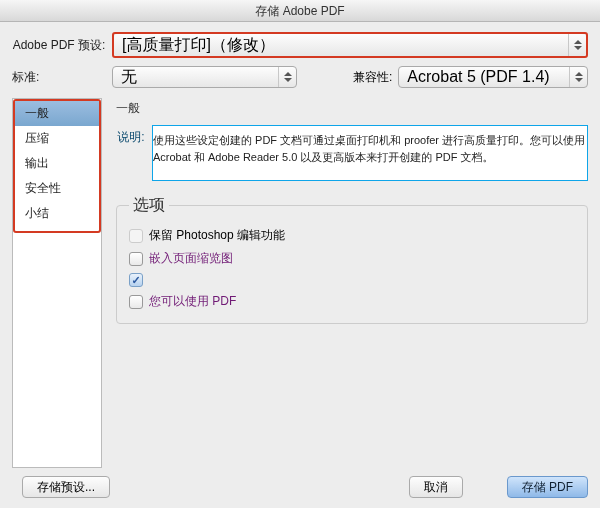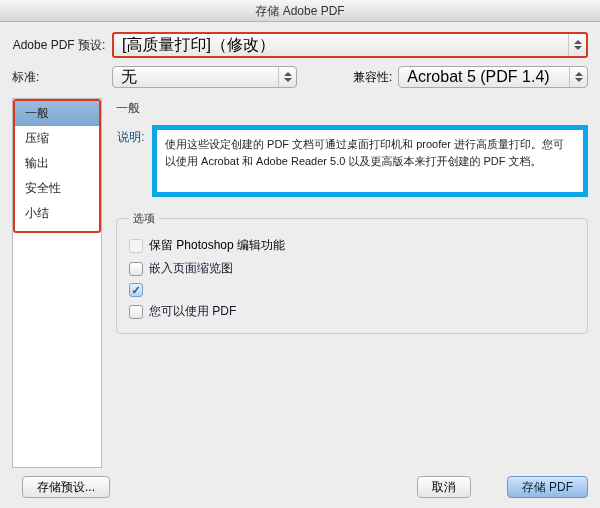--- a/index.html
+++ b/index.html
@@ -32,32 +32,32 @@
   .sidebar-box { border: 2px solid #d43a22; border-radius: 3px; height: 134px; background: #fff; }
   .sidebar-item { font-size: 12px; padding: 4px 10px; color: #222; }
   .sidebar-item.sel-it { background: linear-gradient(#9bbde0, #7aa7cf); }
   .sidebar { border: 1px solid #bbb; background: #fff; height: 370px; }
 
   .main { flex: 1; padding-left: 14px; }
   .section-title { font-size: 12px; color: #333; margin-bottom: 8px; margin-top: 2px; }
 
   .desc-row { display: flex; font-size: 12px; margin-bottom: 14px; }
   .desc-row .dlbl { width: 36px; text-align: center; padding-right: 6px; padding-top: 4px; color: #0c4a6e; }
-  .desc-box { flex: 1; background: #fff; border: 5px solid #0ea5e9; height: 72px; padding: 6px 8px; font-size: 11px; color: #222; line-height: 1.5; overflow: hidden; }
+  .desc-box { flex: 1; background: #fff; border: 1px solid #0ea5e9; height: 56px; padding: 6px 0; font-size: 11px; color: #222; line-height: 1.5; overflow: hidden; }
 
   fieldset.options { border: 1px solid #ccc; border-radius: 4px; padding: 8px 12px 10px 12px; margin-left: 0; }
-  fieldset.options legend { font-size: 11px; padding: 0 4px; color: #333; }
-  .chk { display: flex; align-items: center; font-size: 12px; color: #0f172a; padding: 3px 0; }
+  fieldset.options legend { font-size: 16px; padding: 0 4px; color: #333; }
+  .chk { display: flex; align-items: center; font-size: 12px; color: #701a75; padding: 3px 0; }
   .chk.disabled { color: #000000; }
   .cbox { width: 14px; height: 14px; border: 1px solid #999; border-radius: 3px; background: linear-gradient(#fff,#e9e9e9); margin-right: 6px; display: inline-flex; align-items: center; justify-content: center; }
   .cbox.disabled { border-color: #ccc; background: #f4f4f4; }
   .cbox.checked { background: linear-gradient(#e8f1fb, #b7d2ef); border-color: #7aa0c7; }
   .cbox.checked::after { content: "✓"; font-size: 11px; color: #2d5aa0; font-weight: bold; line-height: 1; }
 
-  .footer { position: absolute; bottom: 10px; left: 12px; right: 12px; display: flex; align-items: center; }
+  .footer { position: absolute; bottom: 10px; left: 12px; right: 12px; display: flex; align-items: center; gap: 8px; }
   .footer .spacer { flex: 1; }
   .btn { height: 22px; padding: 0 14px; font-size: 12px; border-radius: 4px; border: 1px solid #aaa; background: linear-gradient(#fdfdfd, #e6e6e6); line-height: 20px; margin-left: 10px; display: inline-flex; align-items: center; }
   .btn.primary { background: linear-gradient(#cfe4fb, #8fb9e8); border-color: #6a98cc; color: #123; margin-left: 36px; }
 </style>
 </head>
 <body>
 
 <div class="title-bar">存储 Adobe PDF</div>
 
 <div class="content">

